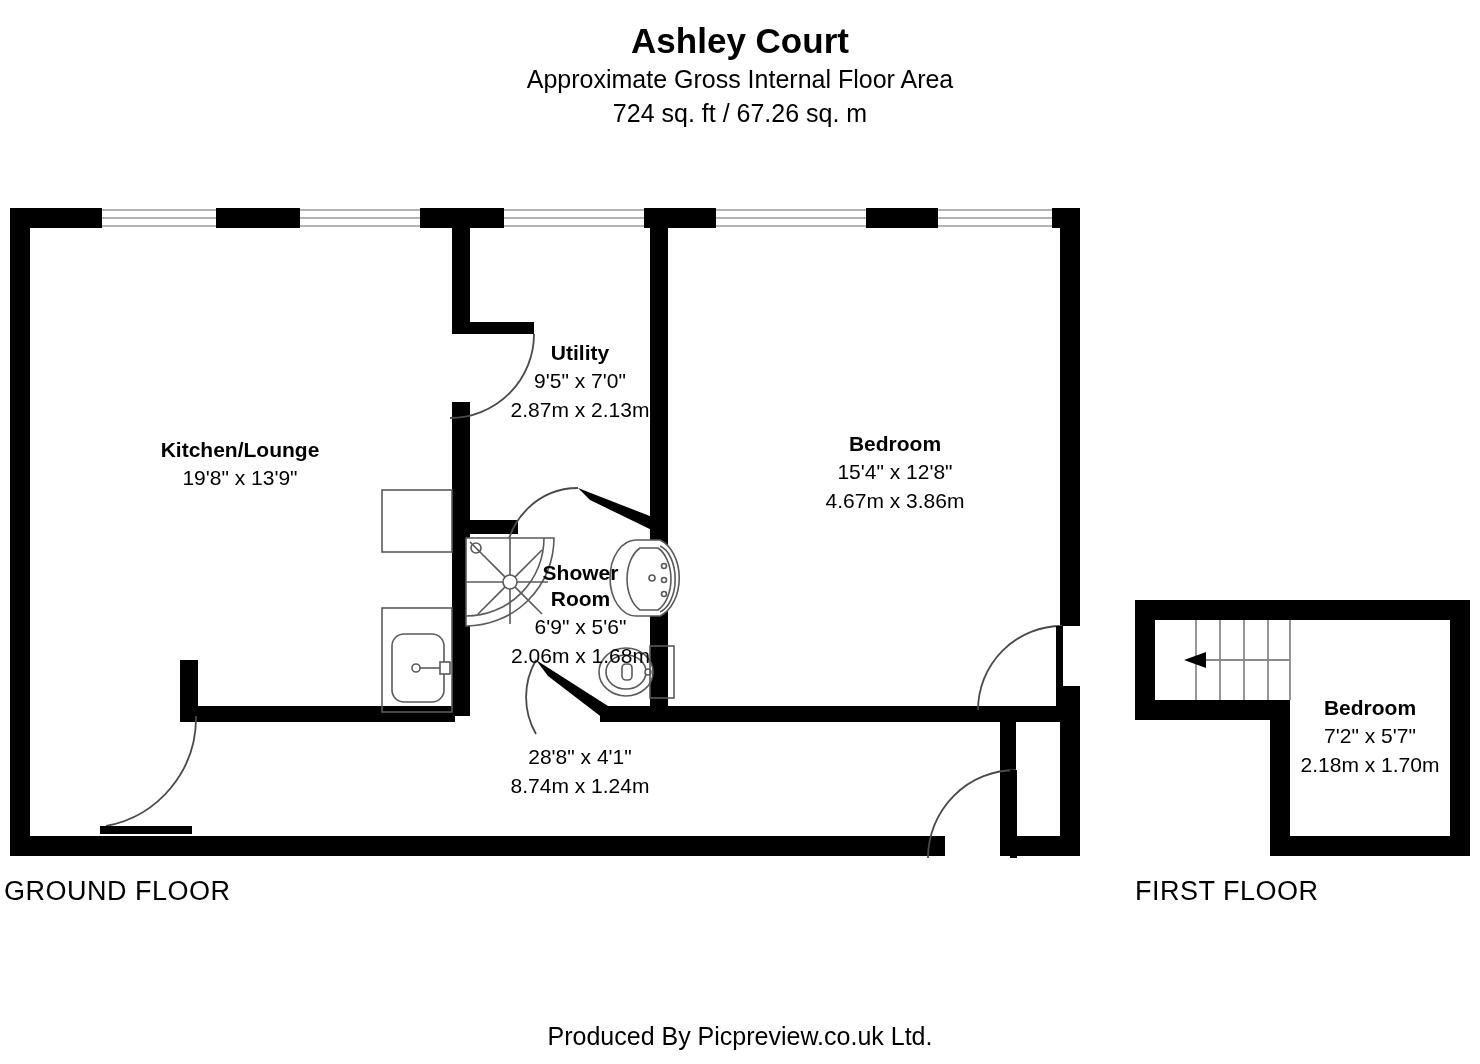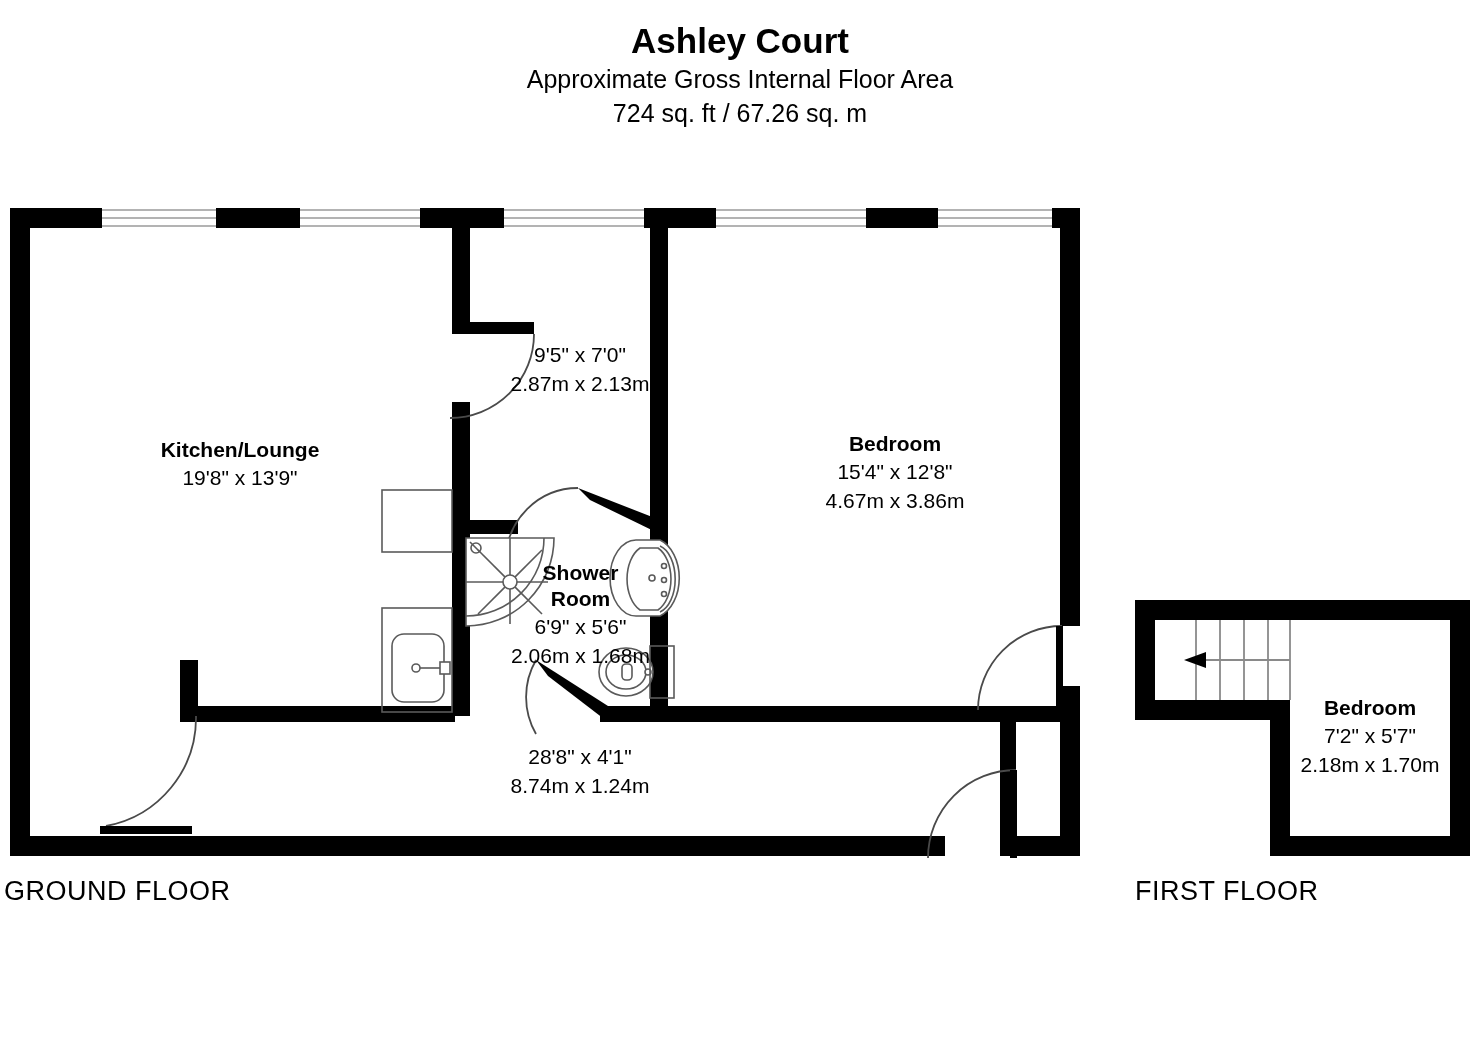--- a/index.html
+++ b/index.html
@@ -253,20 +253,21 @@
       </g>
     </g>
   </svg>
 
   <div class="roomlabel" id="lbl-kitchen" style="left:60px; top:437px; width:360px;">
     <span class="rname">Kitchen/Lounge</span>
     <span class="rdim">19'8" x 13'9"</span>
   </div>
 
   <div class="roomlabel" id="lbl-utility" style="left:455px; top:340px; width:250px;">
+    <span class="rname">Utility</span>
     <span class="rdim">9'5" x 7'0"</span>
     <span class="rdim">2.87m x 2.13m</span>
   </div>
 
   <div class="roomlabel" id="lbl-bedroom-ground" style="left:770px; top:431px; width:250px;">
     <span class="rname">Bedroom</span>
     <span class="rdim">15'4" x 12'8"</span>
     <span class="rdim">4.67m x 3.86m</span>
   </div>
 
@@ -284,14 +285,15 @@
 
   <div class="roomlabel" id="lbl-bedroom-first" style="left:1255px; top:695px; width:230px;">
     <span class="rname">Bedroom</span>
     <span class="rdim">7'2" x 5'7"</span>
     <span class="rdim">2.18m x 1.70m</span>
   </div>
 
   <div class="floorlabel" id="ground-floor-label">GROUND FLOOR</div>
   <div class="floorlabel" id="first-floor-label">FIRST FLOOR</div>
 
+  <div class="footer">Produced By Picpreview.co.uk Ltd.</div>
 
 </div>
 
 </body></html>

